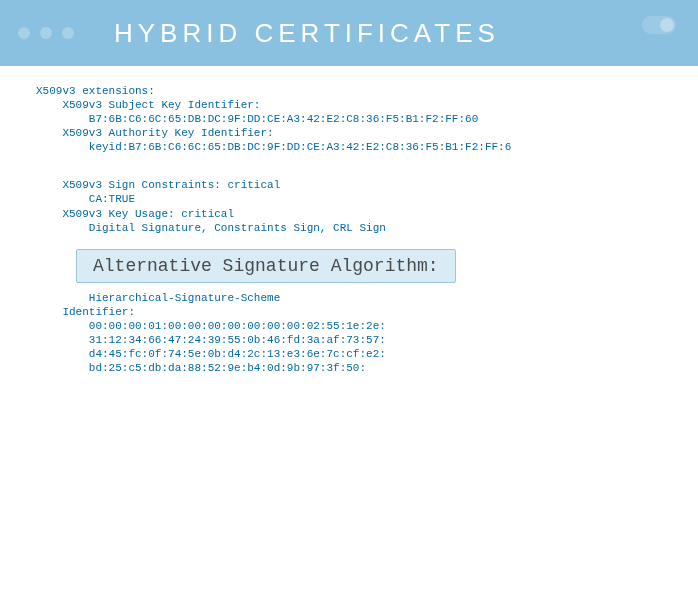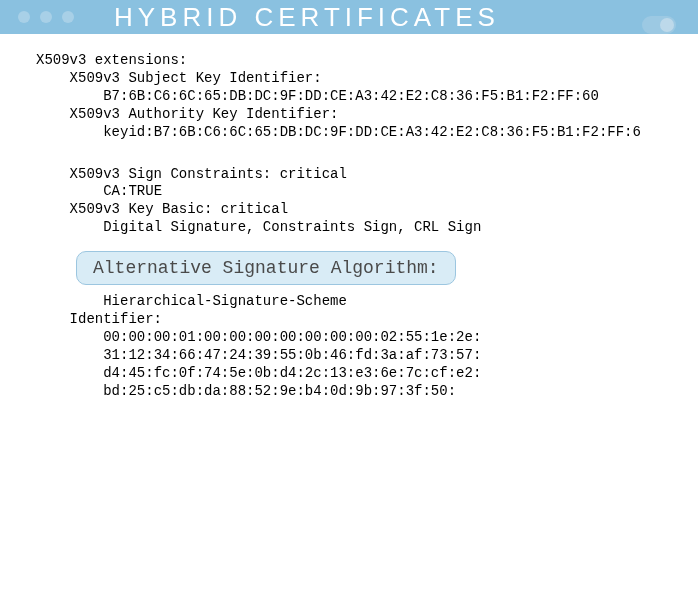--- a/index.html
+++ b/index.html
@@ -1,19 +1,19 @@
 <!DOCTYPE html>
 <html><head>
 <meta charset="utf-8">
 <style>
   * { box-sizing: border-box; margin: 0; padding: 0; }
   html, body { width: 698px; height: 601px; background: #f8f9fa; font-family: "Helvetica Neue", Arial, sans-serif; overflow: hidden; }
   .window { width: 698px; height: 601px; background: #fff; }
   .titlebar {
-    height: 34px;
+    height: 66px;
     background: #8ac1e0;
     color: #fff;
     display: flex;
     align-items: center;
     padding: 0 18px;
     position: relative;
   }
   .dots { display: flex; gap: 10px; }
   .dot { width: 12px; height: 12px; border-radius: 50%; background: #a8d0e7; }
   .title {
@@ -38,31 +38,31 @@
   }
   .knob { width: 14px; height: 14px; border-radius: 50%; background: #bdd9ea; }
 
   .body {
     padding: 18px 10px 0 36px;
     height: 551px;
     overflow: hidden;
   }
   .mono {
     font-family: "Menlo", "Consolas", "Courier New", monospace;
-    font-size: 14px;
-    color: #000000;
+    font-size: 11px;
+    color: #0369a1;
     line-height: 1.28;
     white-space: pre;
   }
   .badge {
     display: inline-block;
     margin: 14px 0 8px 40px;
     padding: 6px 16px;
     border: 1px solid #9cc6e0;
-    border-radius: 10px;
+    border-radius: 2px;
     background: #d9ecf6;
     font-family: "Menlo", "Consolas", "Courier New", monospace;
     font-size: 18px;
     color: #4a4a4a;
   }
   .block { margin: 0; }
   .spacer { height: 24px; }
   .fade {
     position: absolute;
     bottom: 0; left: 0; right: 0;
@@ -94,21 +94,21 @@
     <pre class="mono block"><span>X509v3 extensions:</span>
     <span>X509v3 Subject Key Identifier:</span>
         <span>B7:6B:C6:6C:65:DB:DC:9F:DD:CE:A3:42:E2:C8:36:F5:B1:F2:FF:60</span>
     <span>X509v3 Authority Key Identifier:</span>
         <span>keyid:B7:6B:C6:6C:65:DB:DC:9F:DD:CE:A3:42:E2:C8:36:F5:B1:F2:FF:6</span></pre>
 
     <div class="spacer"></div>
 
     <pre class="mono block">    <span>X509v3 Sign Constraints: critical</span>
         <span>CA:TRUE</span>
-    <span>X509v3 Key Basic: critical</span>
+    <span>X509v3 Key Usage: critical</span>
         <span>Digital Signature, Constraints Sign, CRL Sign</span></pre>
 
     <div class="badge">Alternative Signature Algorithm:</div>
     <pre class="mono block">        <span>Hierarchical-Signature-Scheme</span></pre>
 
 
     <pre class="mono block">    <span>Identifier:</span>
         <span>00:00:00:01:00:00:00:00:00:00:00:02:55:1e:2e:</span>
         <span>31:12:34:66:47:24:39:55:0b:46:fd:3a:af:73:57:</span>
         <span>d4:45:fc:0f:74:5e:0b:d4:2c:13:e3:6e:7c:cf:e2:</span>

